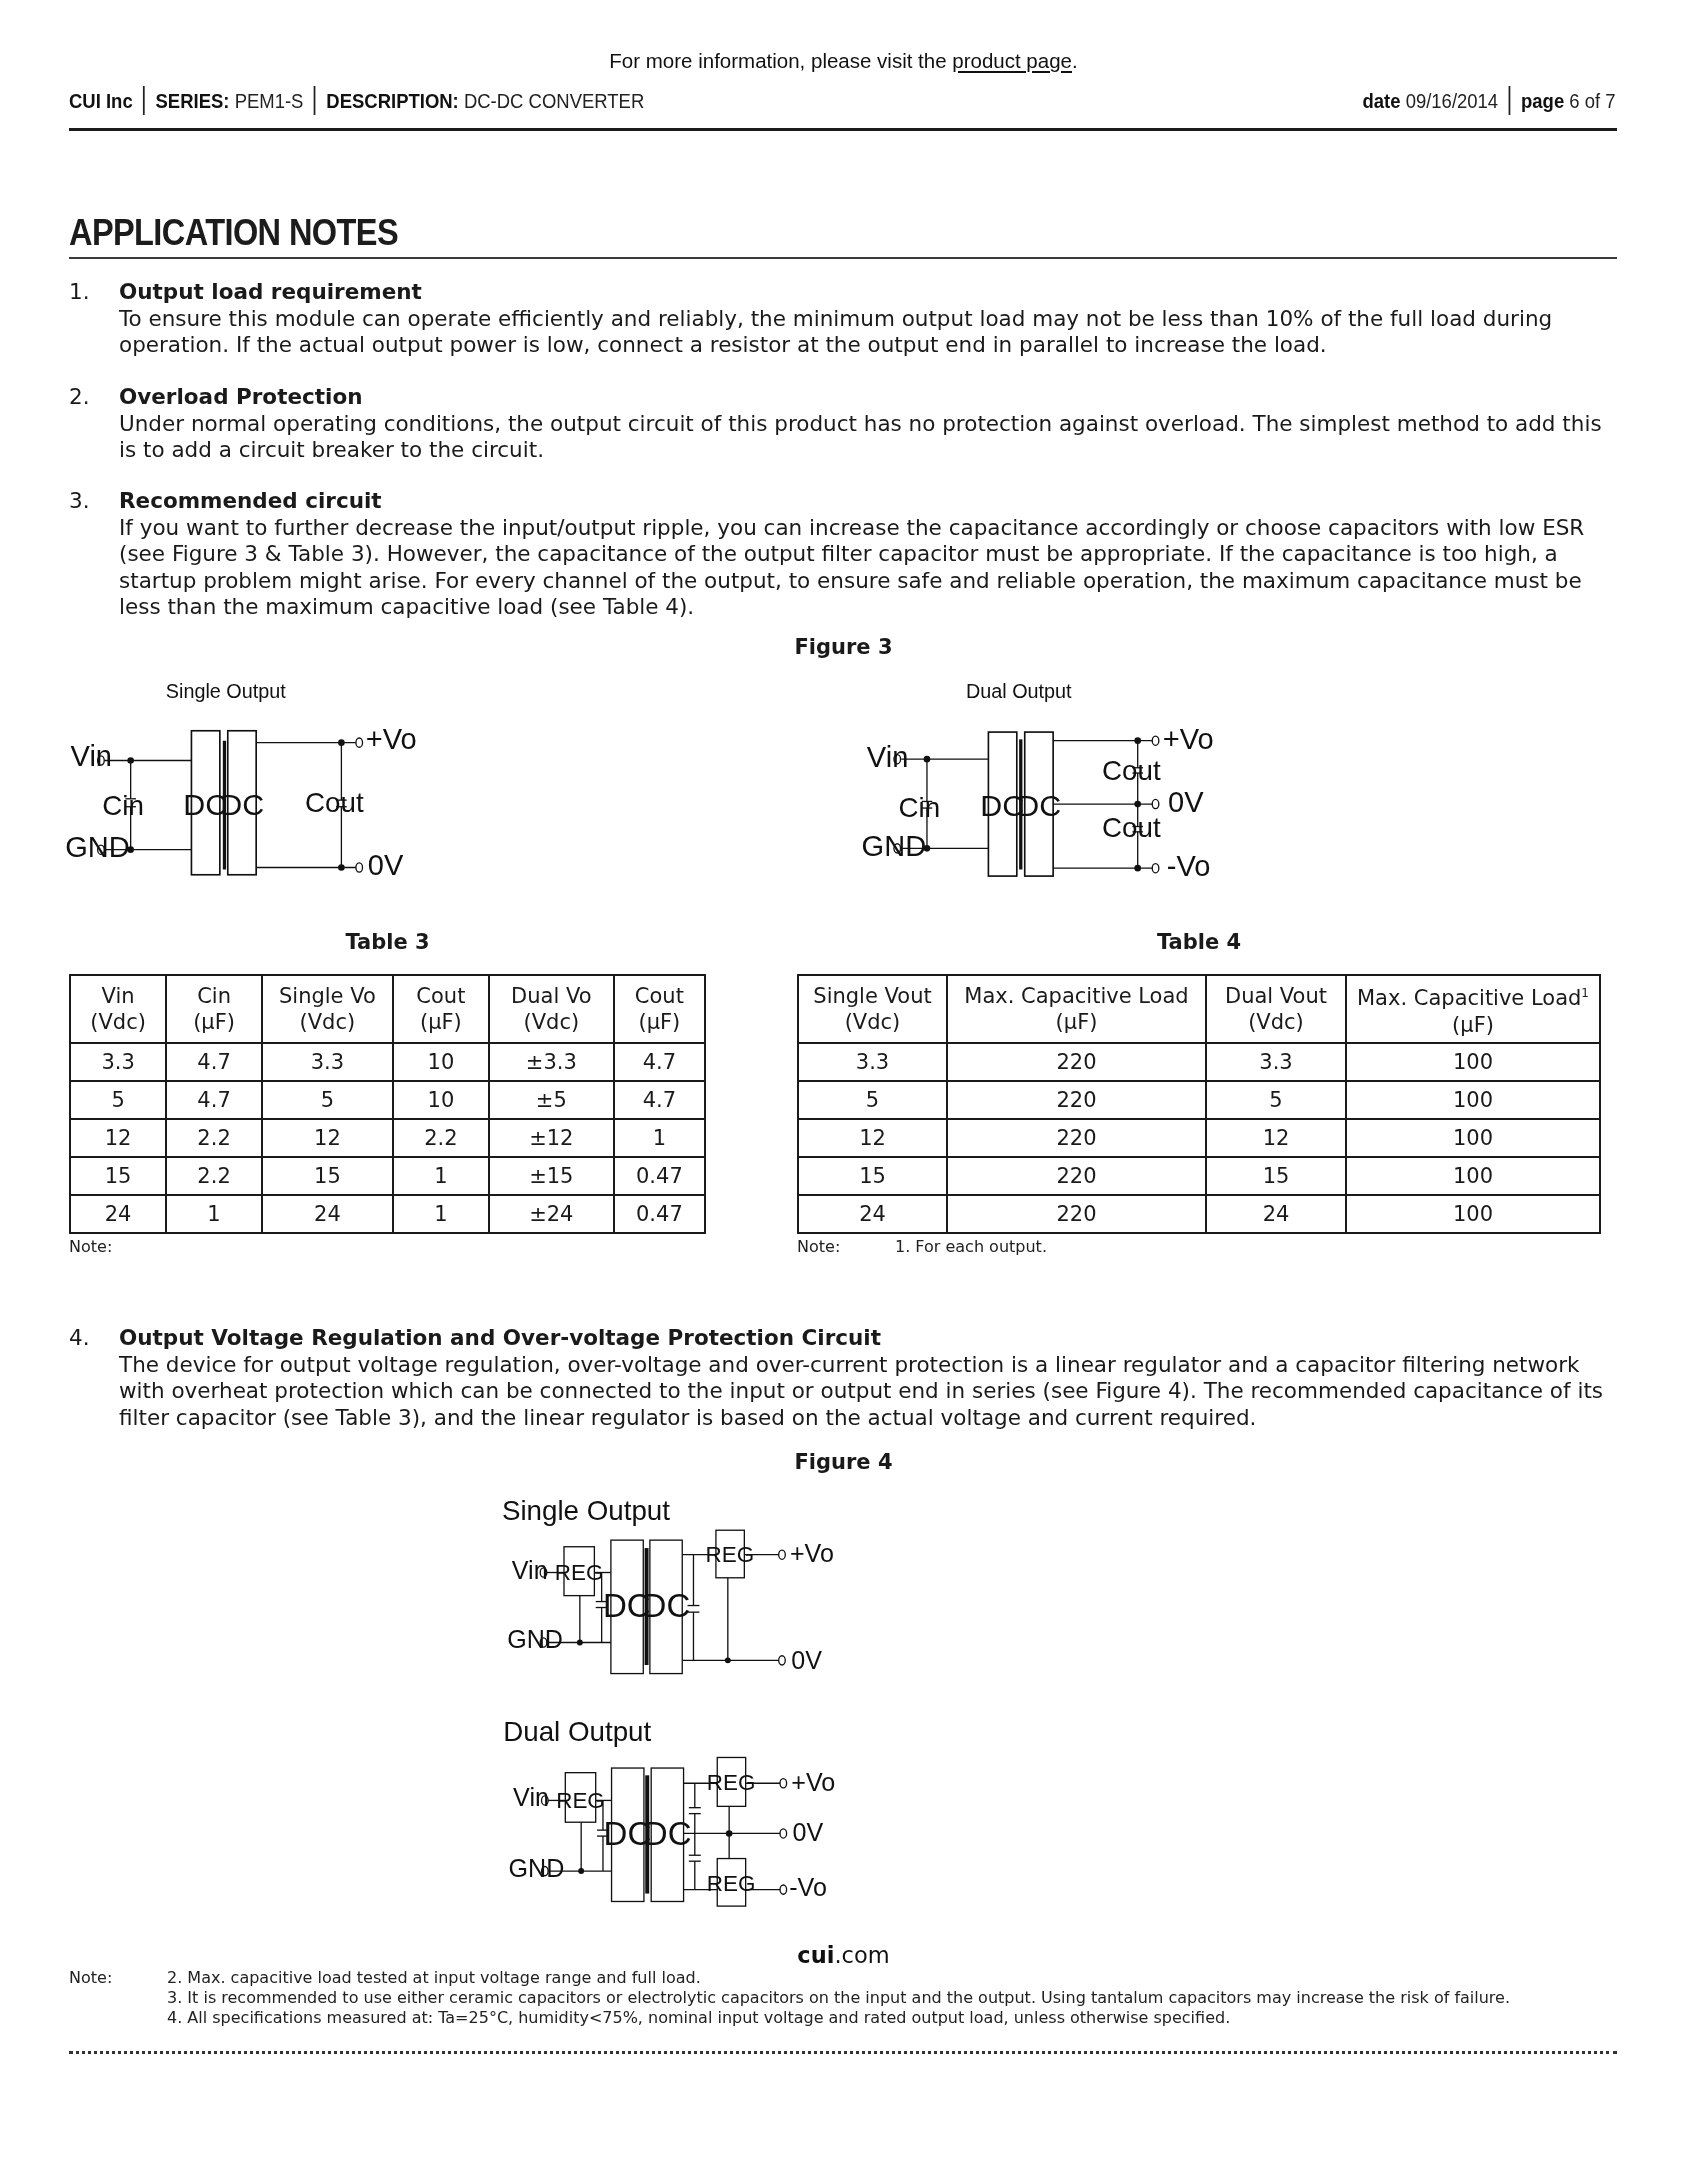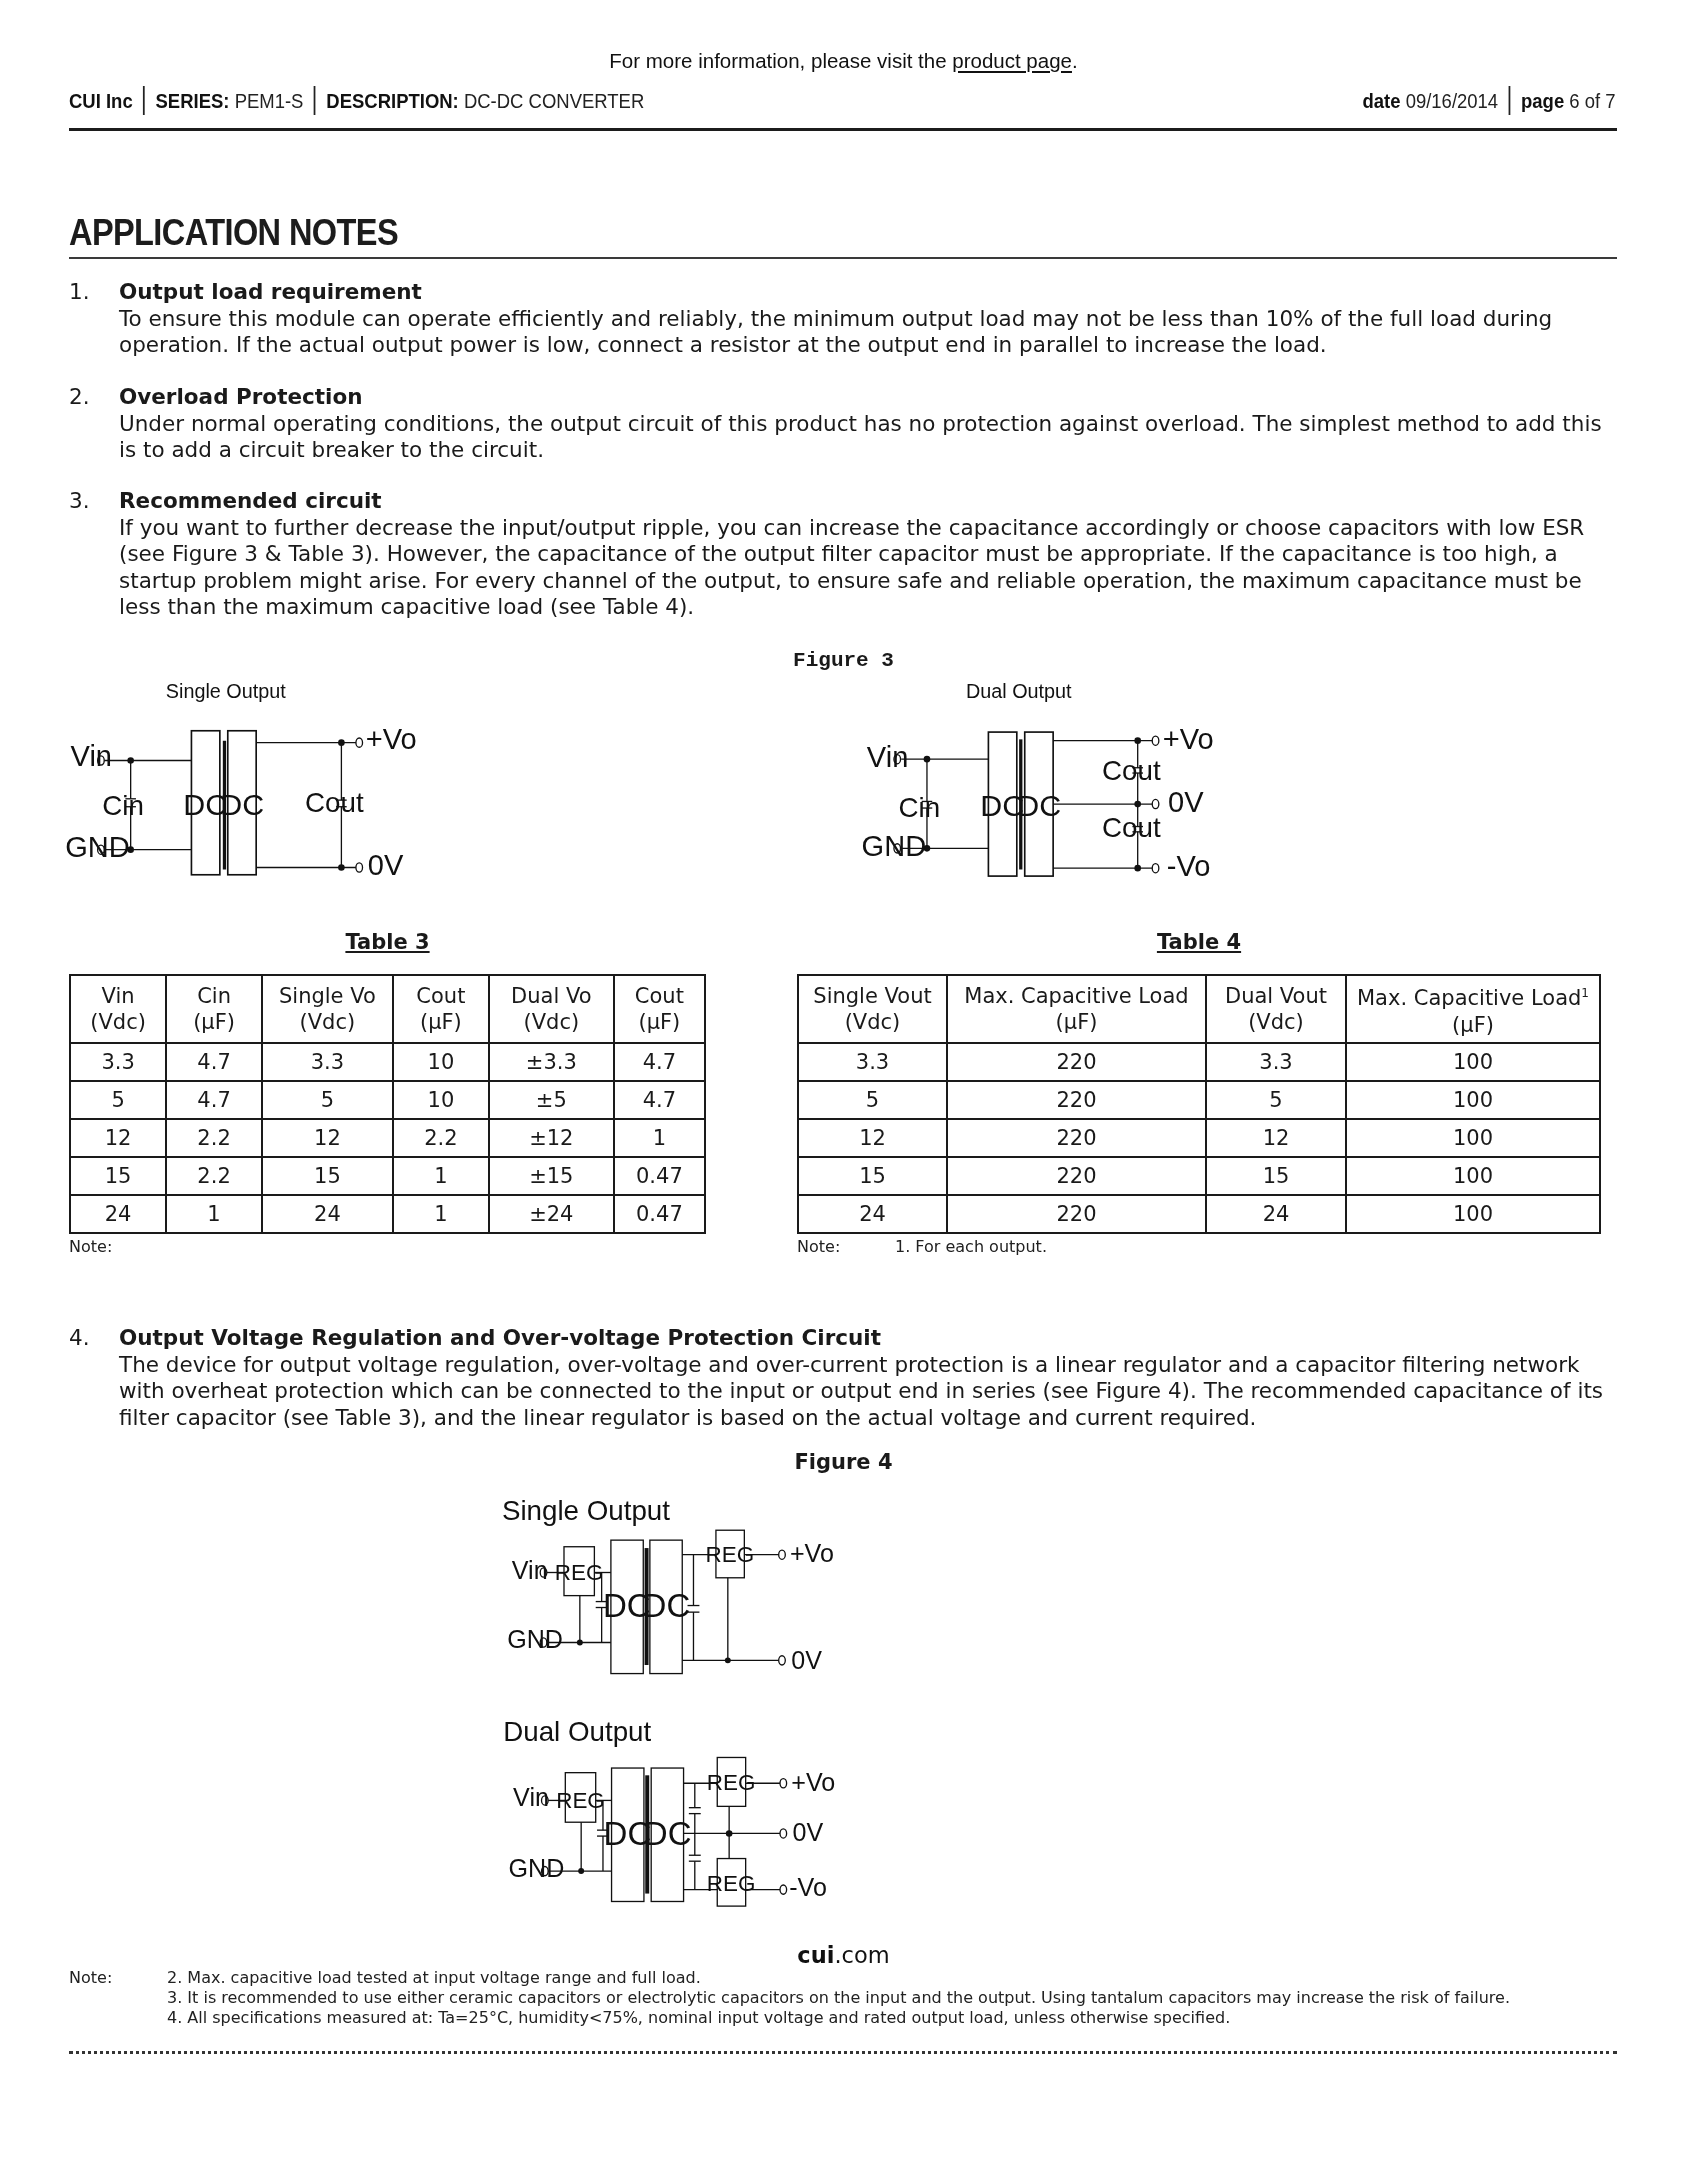--- a/index.html
+++ b/index.html
@@ -22,21 +22,21 @@
   .sec-title { top: 212px; left: 69px; font-family: "Liberation Sans", sans-serif; font-weight: bold; font-size: 37px; letter-spacing: -0.7px; color: #1c1c1c; transform: scaleX(0.88); transform-origin: left top; }
   .sec-rule { top: 257px; left: 69px; width: 1548px; height: 2px; background: #3a3a3a; }
 
   
   .item { left: 69px; width: 1548px; font-size: 21.5px; line-height: 26.5px; color: #1a1a1a; }
   .item .num { position: absolute; left: 0; top: 0; }
   .item .body { margin-left: 50px; }
   .item .heading { font-weight: bold; display: block; }
 
   .fig-label { font-weight: bold; font-size: 21px; text-align: center; width: 1687px; left: 0; }
-  .tbl-label { font-weight: bold; font-size: 21px; text-align: center; text-decoration: underline; }
+  .tbl-label { font-weight: bold; font-size: 21px; text-align: center; }
 
   
   table.spec { border-collapse: collapse; position: absolute; font-size: 21px; color: #1a1a1a; }
   table.spec td, table.spec th { border: 2.6px solid #1a1a1a; text-align: center; font-weight: normal; padding: 0; line-height: 26.5px; }
   table.spec th { height: 66px; }
   table.spec td { height: 36px; }
   table.spec sup { font-size: 12px; }
 
   .note-small { font-size: 16px; line-height: 19px; color: #222; }
   .note-small .lbl { position: absolute; left: 0; top: 0; }
@@ -75,21 +75,21 @@
 </div>
 <div class="abs item" style="top:384px;">
   <span class="num">2.</span>
   <div class="body"><span class="heading">Overload Protection</span><span>Under normal operating conditions, the output circuit of this product has no protection against overload. The simplest method to add this is to add a circuit breaker to the circuit.</span></div>
 </div>
 <div class="abs item" style="top:488px;">
   <span class="num">3.</span>
   <div class="body"><span class="heading">Recommended circuit</span><span>If you want to further decrease the input/output ripple, you can increase the capacitance accordingly or choose capacitors with low ESR (see Figure 3 &amp; Table 3). However, the capacitance of the output filter capacitor must be appropriate. If the capacitance is too high, a startup problem might arise. For every channel of the output, to ensure safe and reliable operation, the maximum capacitance must be less than the maximum capacitive load (see Table 4).</span></div>
 </div>
 
-<div class="abs fig-label" style="top:649px;font-family:Liberation Mono, monospace;">Figure 3</div>
+<div class="abs fig-label" style="top:635px;">Figure 3</div>
 
 <svg class="abs" style="left:60px; top:668px;" width="794" height="218" viewBox="0 0 1200 330">
   <g stroke="#111" stroke-width="2" fill="none">
 
     <rect x="198" y="95" width="43" height="218" stroke-width="2.5"></rect>
     <rect x="253" y="95" width="43" height="218" stroke-width="2.5"></rect>
     <line x1="248" y1="110" x2="248" y2="305" stroke-width="5"></line>
 
     <line x1="66" y1="140" x2="198" y2="140"></line>
     <line x1="66" y1="275" x2="198" y2="275"></line>

